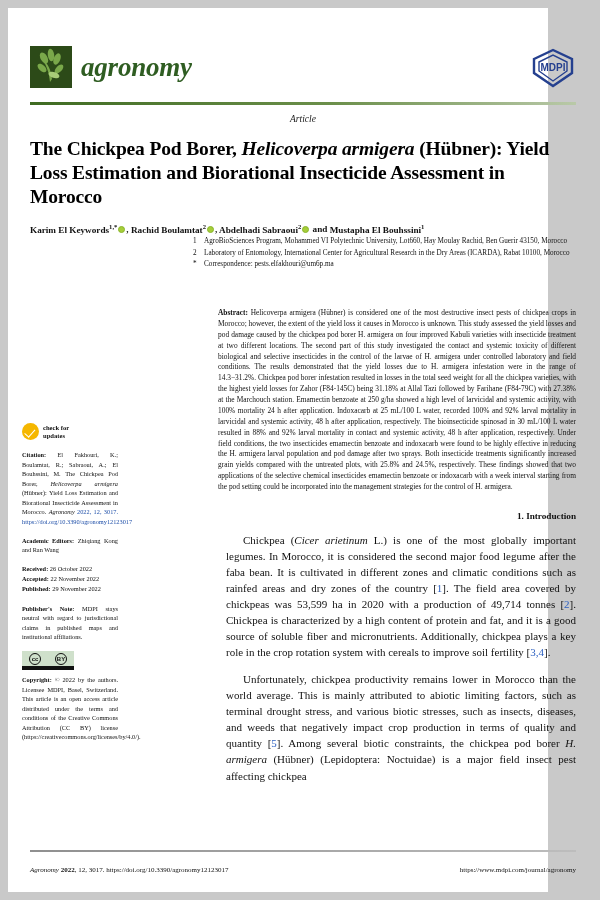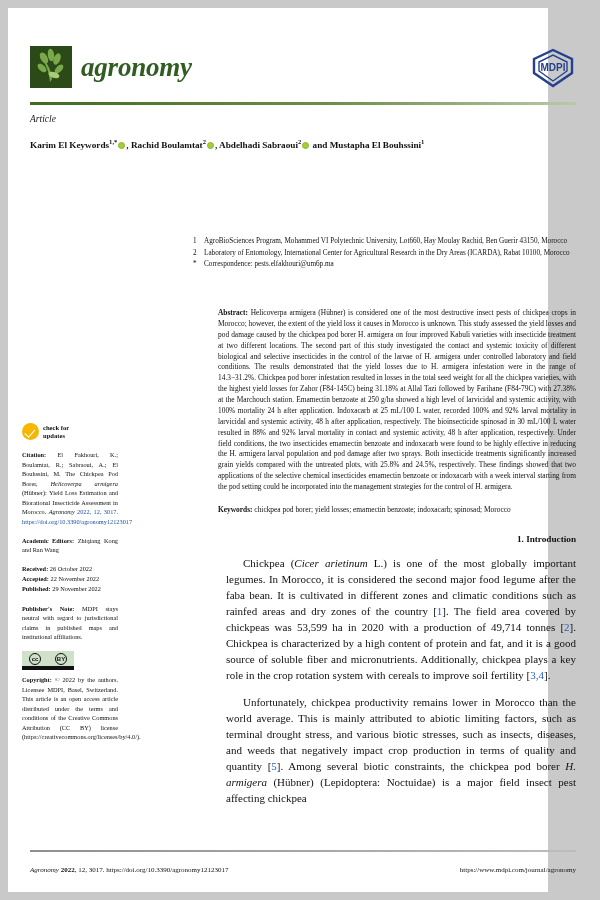--- a/index.html
+++ b/index.html
@@ -39,20 +39,21 @@
     position: absolute; left: 22px; top: 94px;
     width: 546px; height: 2.5px;
     background: linear-gradient(to right, #3f6b22 0%, #6b8f4a 55%, #b9c9a8 100%);
   }
 
   
   .title-zone { position: absolute; left: 22px; top: 106px; width: 546px; }
   .article-kicker {
     font-style: italic; font-size: 9.5px; color: #1a1a1a;
     margin-bottom: 12px;
+    text-align: center;
   }
   .paper-title {
     font-size: 19.5px; font-weight: bold; line-height: 1.22;
     color: #000; letter-spacing: -0.15px;
   }
   .paper-title .sp { font-style: italic; }
   .authors {
     margin-top: 13px; font-size: 9.2px; font-weight: bold; color: #111;
     line-height: 1.4;
   }
@@ -163,20 +164,21 @@
         <polygon points="4,11 23,2 42,11 42,25 23,38 4,25" fill="none" stroke="#25408f" stroke-width="2.4"></polygon>
         <polygon points="9,14 23,7 37,14 37,23 23,33 9,23" fill="none" stroke="#25408f" stroke-width="1.4"></polygon>
         <text x="23" y="23" text-anchor="middle" font-family="Liberation Sans, sans-serif" font-size="10" font-weight="bold" fill="#25408f">MDPI</text>
       </svg>
     </div>
   </div>
   <div class="header-rule"></div>
 
   <div class="title-zone">
     <div class="article-kicker">Article</div>
+    <h1 class="paper-title"><span>The Chickpea Pod Borer, </span><span class="sp">Helicoverpa armigera</span><span> (Hübner): Yield Loss Estimation and Biorational Insecticide Assessment in Morocco</span></h1>
 
     <div class="authors">
       <span><span>Karim El Keywords</span><sup>1,*</sup><span class="orcid"></span></span><span>, </span><span><span>Rachid Boulamtat</span><sup>2</sup><span class="orcid"></span></span><span>, </span><span><span>Abdelhadi Sabraoui</span><sup>2</sup><span class="orcid"></span></span><span> and </span><span><span>Mustapha El Bouhssini</span><sup>1</sup></span>
     </div>
   </div>
 
   <div class="affils">
     <div class="affil-row">
       <span class="affil-num">1</span>
       <span class="affil-txt">AgroBioSciences Program, Mohammed VI Polytechnic University, Lot660, Hay Moulay Rachid, Ben Guerir 43150, Morocco</span>
@@ -220,21 +222,20 @@
       </div>
     </div>
 
     <div class="side-block"><b>Copyright:</b><span> © 2022 by the authors. Licensee MDPI, Basel, Switzerland. This article is an open access article distributed under the terms and conditions of the Creative Commons Attribution (CC BY) license (https://creativecommons.org/licenses/by/4.0/).</span></div>
   </div>
 
   <div class="main">
 
     <div class="abstract"><b>Abstract:</b><span> Helicoverpa armigera (Hübner) is considered one of the most destructive insect pests of chickpea crops in Morocco; however, the extent of the yield loss it causes in Morocco is unknown. This study assessed the yield losses and pod damage caused by the chickpea pod borer H. armigera on four improved Kabuli varieties with insecticide treatment at two different locations. The second part of this study investigated the contact and systemic toxicity of different biological and selective insecticides in the control of the larvae of H. armigera under controlled laboratory and field conditions. The results demonstrated that the yield losses due to H. armigera infestation were in the range of 14.3−31.2%. Chickpea pod borer infestation resulted in losses in the total seed weight for all the chickpea varieties, with the highest yield losses for Zahor (F84-145C) being 31.18% at Allal Tazi followed by Farihane (F84-79C) with 27.38% at the Marchouch station. Emamectin benzoate at 250 g/ha showed a high level of larvicidal and systemic activity, with 100% mortality 24 h after application. Indoxacarb at 25 mL/100 L water, recorded 100% and 92% larval mortality in larvicidal and systemic activity, 48 h after application, respectively. The bioinsecticide spinosad in 30 mL/100 L water resulted in 88% and 92% larval mortality in contact and systemic activity, 48 h after application, respectively. Under field conditions, the two insecticides emamectin benzoate and indoxacarb were found to be highly effective in reducing the H. armigera larval population and pod damage after two sprays. Both insecticide treatments significantly increased grain yields compared with the untreated plots, with 25.8% and 24.5%, respectively. These findings showed that two applications of the selective chemical insecticides emamectin benzoate or indoxacarb with a week interval starting from the pod setting could be incorporated into the management strategies for the control of H. armigera.</span></div>
 
-    <div class="keywords"><b>Keywords:</b><span> chickpea pod borer; yield losses; emamectin benzoate; indoxacarb; spinosad; Morocco</span></div>
 
     <div class="sec-head">1. Introduction</div>
 
     <p class="body-par"><span>Chickpea (</span><i>Cicer arietinum</i><span> L.) is one of the most globally important legumes. In Morocco, it is considered the second major food legume after the faba bean. It is cultivated in different zones and climatic conditions such as rainfed areas and dry zones of the country [</span><span class="ref">1</span><span>]. The field area covered by chickpeas was 53,599 ha in 2020 with a production of 49,714 tonnes [</span><span class="ref">2</span><span>]. Chickpea is characterized by a high content of protein and fat, and it is a good source of soluble fiber and micronutrients. Additionally, chickpea plays a key role in the crop rotation system with cereals to improve soil fertility [</span><span class="ref">3,4</span><span>].</span></p>
 
     <p class="body-par"><span>Unfortunately, chickpea productivity remains lower in Morocco than the world average. This is mainly attributed to abiotic limiting factors, such as terminal drought stress, and various biotic stresses, such as insects, diseases, and weeds that negatively impact crop production in terms of quality and quantity [</span><span class="ref">5</span><span>]. Among several biotic constraints, the chickpea pod borer </span><i>H. armigera</i><span> (Hübner) (Lepidoptera: Noctuidae) is a major field insect pest affecting chickpea</span></p>
   </div>
 
   <div class="footer-rule"></div>
   <div class="footer">

